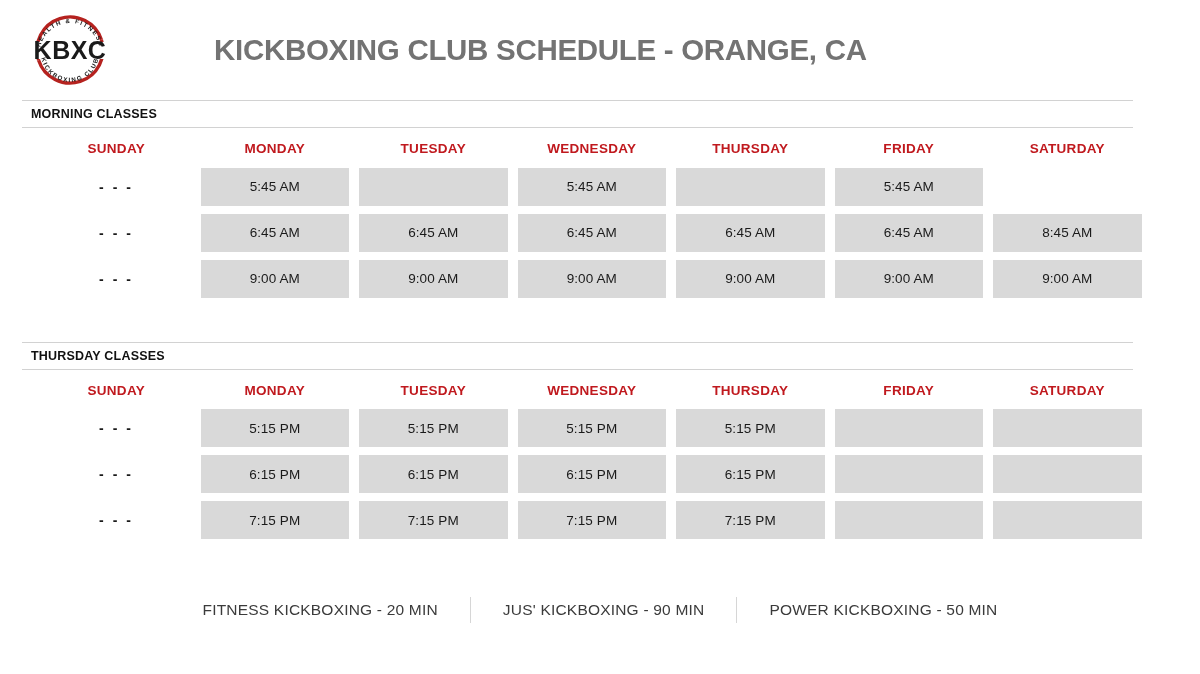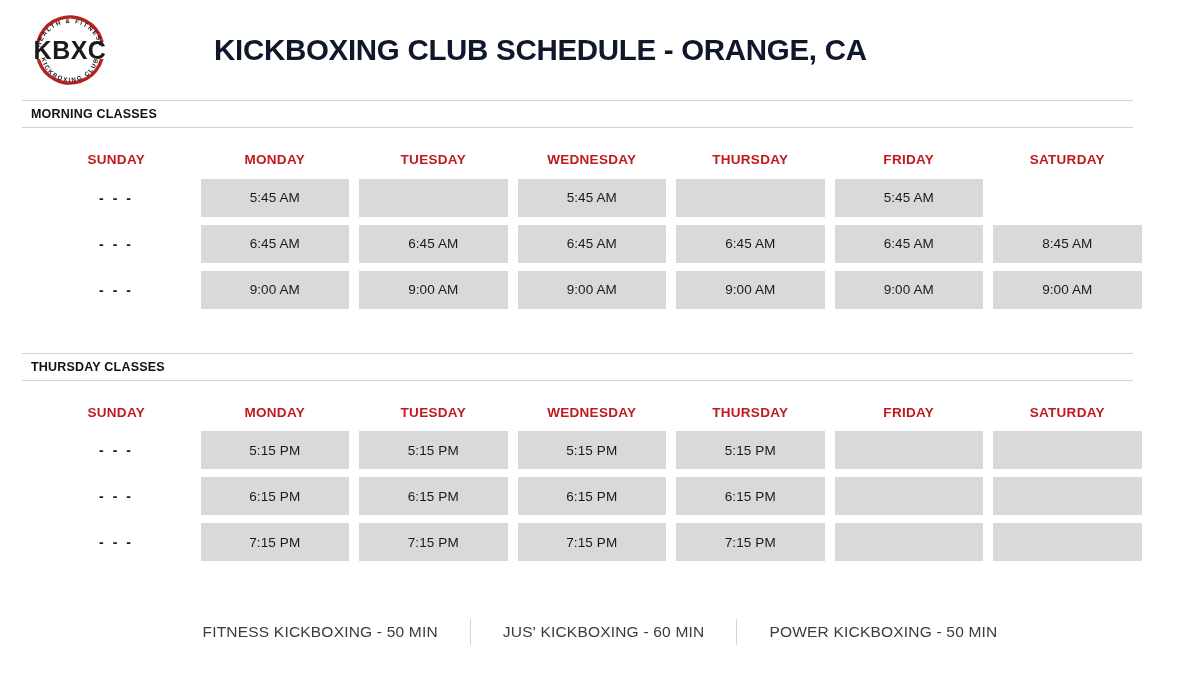--- a/index.html
+++ b/index.html
@@ -30,21 +30,21 @@
     flex: 0 0 auto;
     margin-left: 4px;
   }
   .logo svg { display: block; }
 
   .page-title {
     font-size: 29.5px;
     font-weight: 800;
     letter-spacing: -0.3px;
     margin-left: 96px;
-    color: #0f172a;
+    color: #737373;
     white-space: nowrap;
     font-family: "Liberation Sans", sans-serif;
   }
 
   
   .section-band {
     margin: 0 22px 0 22px;
     border-top: 1.5px solid #d2d2d2;
     border-bottom: 1.5px solid #d2d2d2;
     padding: 6px 0 6px 0;
@@ -70,21 +70,21 @@
   }
   .day-head {
     text-align: center;
     color: #c0191e;
     font-size: 13.5px;
     font-weight: 800;
     letter-spacing: 0.3px;
     padding: 0;
     line-height: 1;
   }
-  .day-head-row { margin-top: 25px; margin-bottom: 12px; }
+  .day-head-row { margin-top: 14px; margin-bottom: 12px; }
 
   .cell {
     height: 38px;
     background: #d9d9d9;
     display: flex;
     align-items: center;
     justify-content: center;
     font-size: 13.5px;
     font-weight: 400;
     color: #1a1a1a;
@@ -241,18 +241,18 @@
     <div class="cell">7:15 PM</div>
     <div class="cell">7:15 PM</div>
     <div class="cell">7:15 PM</div>
     <div class="cell">7:15 PM</div>
     <div class="cell empty"></div>
     <div class="cell empty"></div>
   </div>
 </div>
 
 <div class="legend">
-  <div class="legend-item">FITNESS KICKBOXING - 50 MIN</div>
+  <div class="legend-item">FITNESS KICKBOXING - 20 MIN</div>
   <div class="legend-sep"></div>
-  <div class="legend-item">JUS' KICKBOXING - 60 MIN</div>
+  <div class="legend-item">JUS' KICKBOXING - 90 MIN</div>
   <div class="legend-sep"></div>
   <div class="legend-item">POWER KICKBOXING - 50 MIN</div>
 </div>
 
 </body></html>

